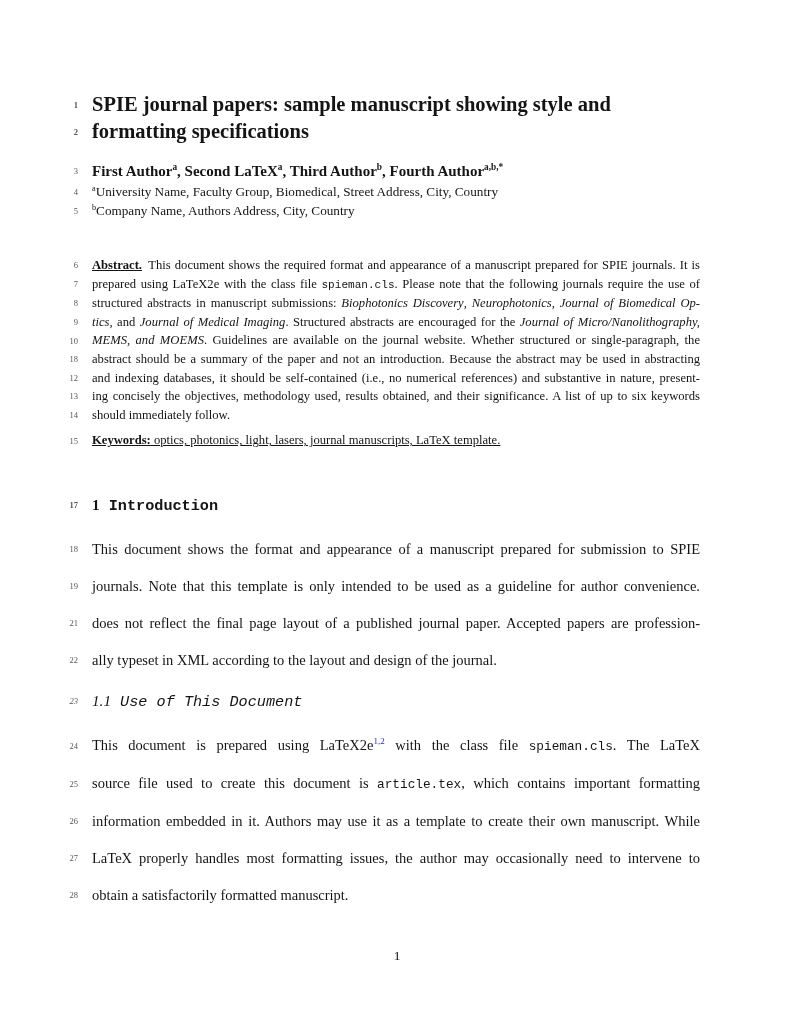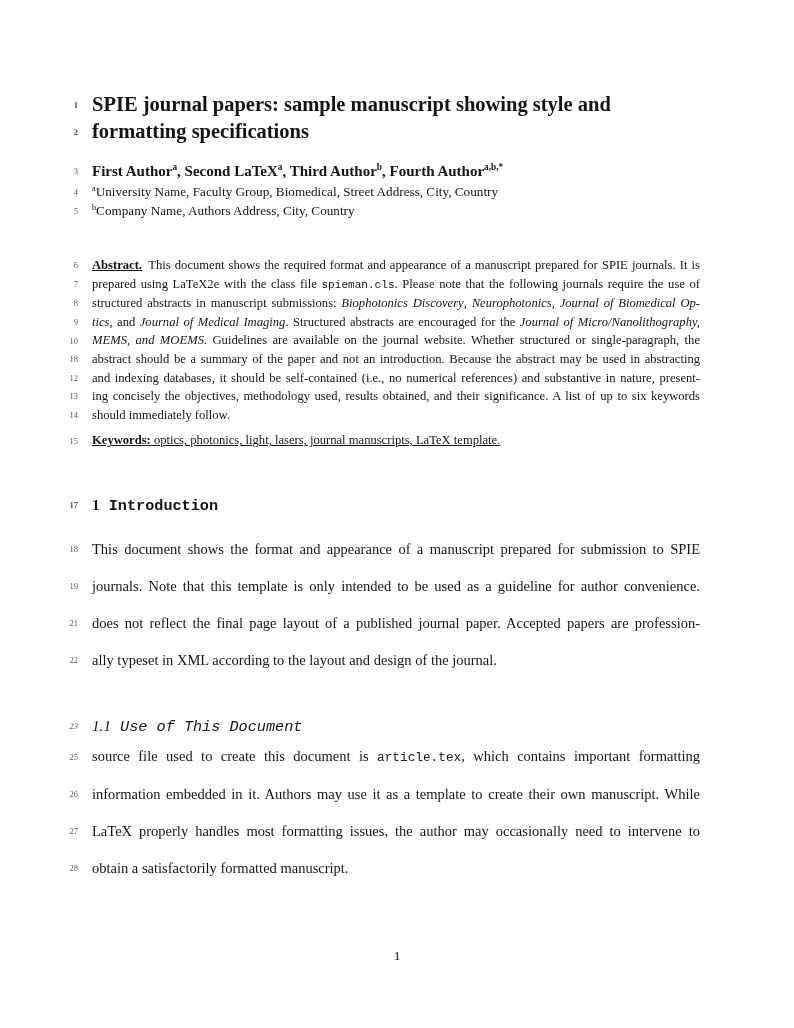--- a/index.html
+++ b/index.html
@@ -47,21 +47,21 @@
   .kind-subsection{font-size:15.2px;line-height:21px;font-style:italic;}
   .kind-body{font-size:14.5px;line-height:37px;}
 
   .kind-authors.block-start{margin-top:16px;}
   .kind-affil.block-start{margin-top:1px;}
   .kind-abstract.block-start{margin-top:36px;}
   .kind-keywords.block-start{margin-top:7px;text-decoration:underline;}
   .kind-note.block-start{margin-top:8px;}
   .kind-section.block-start{margin-top:44px;}
   .kind-body.block-start{margin-top:14px;}
-  .kind-subsection.block-start{margin-top:36px;}
+  .kind-subsection.block-start{margin-top:11px;}
 
   .kind-abstract .linetext,
   .kind-body .linetext{
     text-align:justify;
     text-align-last:justify;
   }
   .line.end .linetext{
     text-align-last:left !important;
   }
 
@@ -166,20 +166,24 @@
         <span class="linetext"><span>does not reflect the final page layout of a published journal paper. Accepted papers are profession-</span></span>
       </div>
       <div class="line kind-body end">
         <span class="lineno">22</span>
         <span class="linetext"><span>ally typeset in XML according to the layout and design of the journal.</span></span>
       </div>
       <div class="line kind-subsection block-start end">
         <span class="lineno">23</span>
         <span class="linetext"><span class="rt-i">1.1</span><span class="rt-i rt-gap">Use of This Document</span></span>
       </div>
+      <div class="line kind-body block-start">
+        <span class="lineno">24</span>
+        <span class="linetext"><span>This document is prepared using LaTeX2e</span><span class="rt-sup rt-cite">1,2</span><span> with the class file </span><span class="rt-tt">spieman.cls</span><span>. The LaTeX</span></span>
+      </div>
       <div class="line kind-body">
         <span class="lineno">25</span>
         <span class="linetext"><span>source file used to create this document is </span><span class="rt-tt">article.tex</span><span>, which contains important formatting</span></span>
       </div>
       <div class="line kind-body">
         <span class="lineno">26</span>
         <span class="linetext"><span>information embedded in it. Authors may use it as a template to create their own manuscript. While</span></span>
       </div>
       <div class="line kind-body">
         <span class="lineno">27</span>

